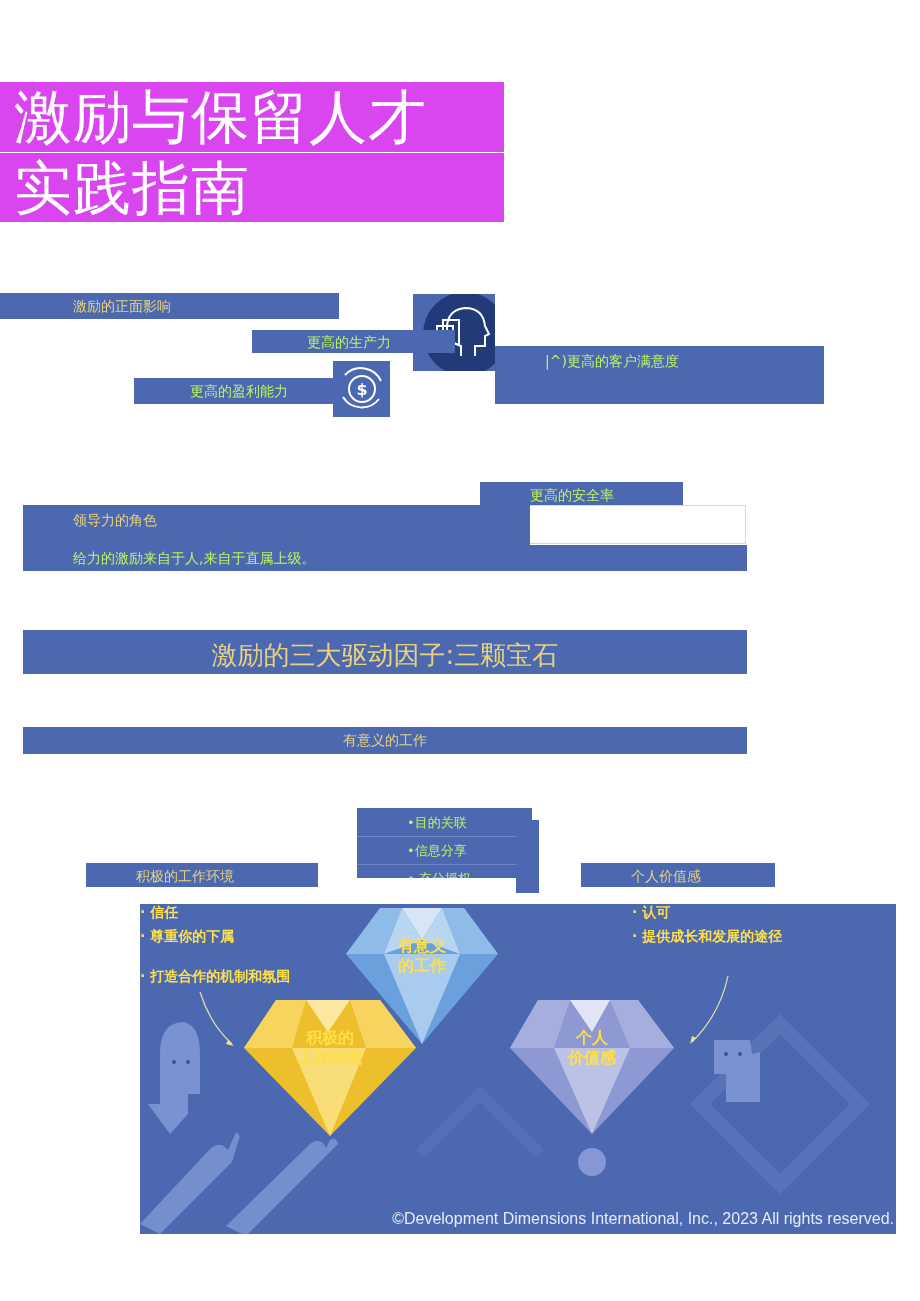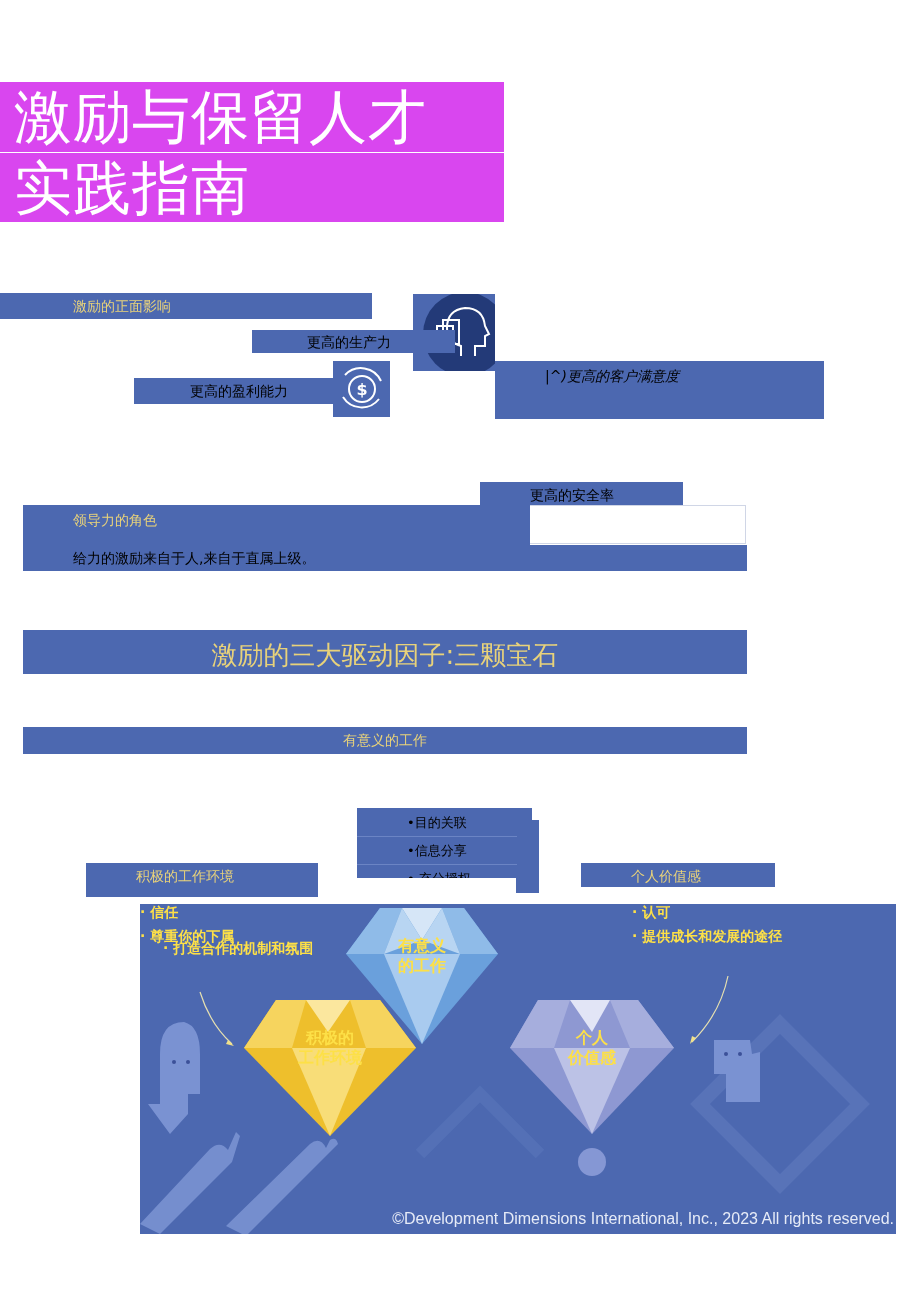--- a/index.html
+++ b/index.html
@@ -7,39 +7,39 @@
       width: 920px; height: 1301px; position: relative; background: #ffffff;
       font-family: "DejaVu Sans", "Liberation Sans", sans-serif; overflow: hidden;
     }
     .box { position: absolute; background: #4c68b0; }
     .abs { position: absolute; }
     .title-line {
       position: absolute; left: 0; width: 504px; background: #d946ef;
       color: #fff; font-size: 58px; line-height: 70px; padding-left: 14px; box-sizing: border-box;
       letter-spacing: 1px;
     }
-    .lbl { color: #000000; font-size: 14px; position: absolute; white-space: nowrap; }
+    .lbl { color: #bef264; font-size: 14px; position: absolute; white-space: nowrap; }
     .gold { color: #e8d27a; }
     .sep { position: absolute; height: 1px; background: #6b84c4; }
     .icon-box { position: absolute; background: #4c68b0; }
     .gems {
       position: absolute; left: 140px; top: 904px; width: 756px; height: 330px;
       background: #4c68b0; overflow: hidden;
     }
     .gem-text { position: absolute; font-weight: bold; color: #fde047; font-size: 16px; text-align: center; line-height: 20px; }
     .bullet { color: #fde047; font-size: 14px; font-weight: bold; position: absolute; white-space: nowrap; }
     .copyright { position: absolute; right: 2px; bottom: 6px; color: #e6ebf7; font-size: 16px; white-space: nowrap; font-family: "Liberation Sans", sans-serif; }
   </style>
 </head>
 <body>
 
 <div class="title-line" style="top:82px;height:70px;">激励与保留人才</div>
 <div class="title-line" style="top:153px;height:69px;">实践指南</div>
 
-<div class="box" style="left:0;top:293px;width:339px;height:26px;padding-left:33px;">
+<div class="box" style="left:0;top:293px;width:339px;height:26px;">
   <span class="lbl gold" style="left:73px;top:5px;">激励的正面影响</span>
 </div>
 
 <div class="icon-box" style="left:413px;top:294px;width:82px;height:77px;">
   <svg width="82" height="77" viewBox="0 0 82 77">
     <circle cx="52" cy="40" r="42" fill="#233a78"></circle>
     <path d="M48 62 L48 52 Q34 48 34 34 Q34 16 52 14 Q70 14 72 32 L76 40 L72 42 L72 52 L62 52 L62 62" fill="none" stroke="#fff" stroke-width="2"></path>
     <rect x="30" y="26" width="16" height="24" fill="none" stroke="#fff" stroke-width="2"></rect>
     <rect x="24" y="32" width="16" height="22" fill="none" stroke="#fff" stroke-width="2"></rect>
   </svg>
@@ -53,21 +53,21 @@
     <path d="M12 14 A22 22 0 0 1 48 20" fill="none" stroke="#fff" stroke-width="2"></path>
     <path d="M46 38 A22 22 0 0 1 10 36" fill="none" stroke="#fff" stroke-width="2"></path>
     <circle cx="29" cy="28" r="13" fill="none" stroke="#fff" stroke-width="2"></circle>
     <text x="29" y="34" text-anchor="middle" fill="#fff" font-size="16" font-weight="bold" font-family="DejaVu Sans, sans-serif">$</text>
   </svg>
 </div>
 <div class="box" style="left:134px;top:378px;width:200px;height:26px;">
   <span class="lbl" style="left:56px;top:5px;">更高的盈利能力</span>
 </div>
 
-<div class="box" style="left:495px;top:361px;width:329px;height:58px;font-style:italic;">
+<div class="box" style="left:495px;top:346px;width:329px;height:58px;">
   <span class="lbl" style="left:50px;top:7px;">|^)更高的客户满意度</span>
 </div>
 
 <div class="box" style="left:480px;top:482px;width:203px;height:27px;">
   <span class="lbl" style="left:50px;top:5px;">更高的安全率</span>
 </div>
 
 <div class="box" style="left:23px;top:505px;width:507px;height:40px;">
   <span class="lbl gold" style="left:50px;top:7px;">领导力的角色</span>
 </div>
@@ -86,21 +86,21 @@
 
 <div class="box" style="left:516px;top:820px;width:23px;height:73px;"></div>
 <div class="box" style="left:357px;top:808px;width:175px;height:70px;overflow:hidden;">
   <span class="lbl" style="left:50px;top:6px;font-size:13px;">•目的关联</span>
   <div class="sep" style="left:0;top:28px;width:160px;"></div>
   <span class="lbl" style="left:50px;top:34px;font-size:13px;">•信息分享</span>
   <div class="sep" style="left:0;top:56px;width:160px;"></div>
   <span class="lbl" style="left:50px;top:62px;font-size:13px;">• 充分授权</span>
 </div>
 
-<div class="box" style="left:86px;top:863px;width:232px;height:34px;text-align:right;">
+<div class="box" style="left:86px;top:863px;width:232px;height:24px;text-align:right;">
   <span class="lbl gold" style="left:50px;top:5px;">积极的工作环境</span>
 </div>
 <div class="box" style="left:581px;top:863px;width:194px;height:24px;">
   <span class="lbl gold" style="left:50px;top:5px;">个人价值感</span>
 </div>
 
 <div class="gems">
   <svg width="756" height="330" viewBox="0 0 756 330" style="position:absolute;left:0;top:0;">
 
     <path d="M560 200 L640 120 L720 200 L640 280 Z" fill="none" stroke="#5873b8" stroke-width="14"></path>
@@ -148,21 +148,21 @@
       <polygon points="430,96 470,96 452,128" fill="#e2e5f6"></polygon>
       <polygon points="398,96 430,96 414,144 370,144" fill="#a6aedd"></polygon>
       <polygon points="470,96 498,96 534,144 490,144" fill="#a6aedd"></polygon>
       <polygon points="414,144 490,144 452,230" fill="#bcc2e6"></polygon>
     </g>
     <circle cx="452" cy="258" r="14" fill="#8597d4"></circle>
   </svg>
 
   <span class="bullet" style="left:0;top:0;">· 信任</span>
   <span class="bullet" style="left:0;top:24px;">· 尊重你的下属</span>
-  <span class="bullet" style="left:0;top:36px;padding-left:23px;">· 打造合作的机制和氛围</span>
+  <span class="bullet" style="left:0;top:64px;">· 打造合作的机制和氛围</span>
   <span class="bullet" style="left:492px;top:0;">· 认可</span>
   <span class="bullet" style="left:492px;top:24px;">· 提供成长和发展的途径</span>
 
   <div class="gem-text" style="left:242px;top:32px;width:80px;">
     <div>有意义</div>
     <div>的工作</div>
   </div>
   <div class="gem-text" style="left:140px;top:124px;width:100px;">
     <div>积极的</div>
     <div>工作环境</div>

